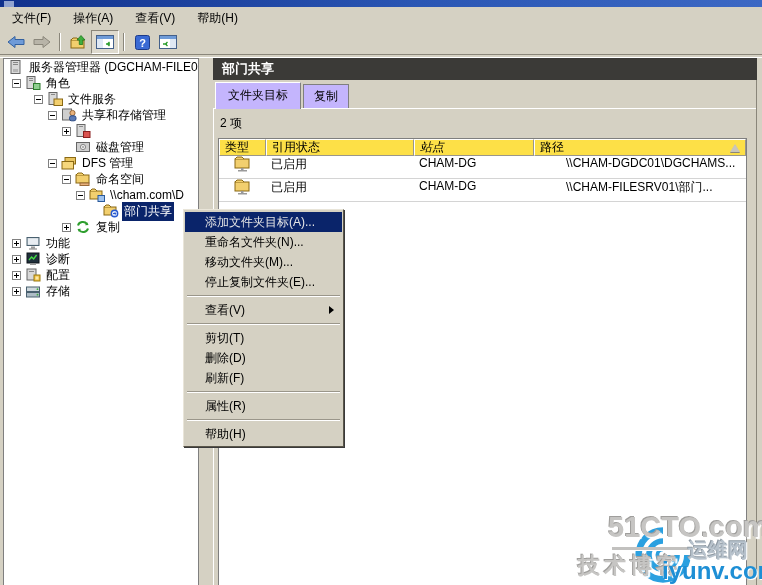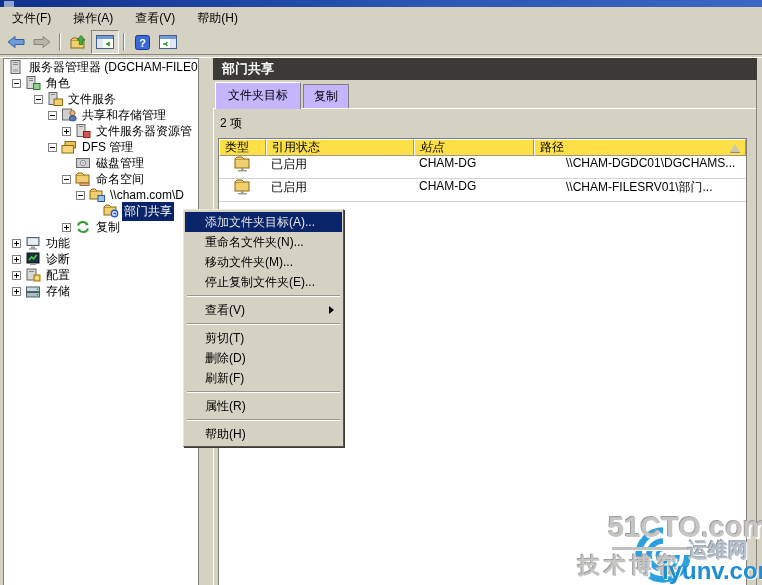--- a/index.html
+++ b/index.html
@@ -182,40 +182,39 @@
       <span class="tlabel">共享和存储管理</span>
     </div>
 
     <div class="tree-row lv4">
       <span class="exp plus"></span>
       <svg class="ticon" viewBox="0 0 16 14">
           <rect x="2" y="0.5" width="8" height="12" fill="#d9d9d9" stroke="#666"></rect>
           <rect x="4" y="2" width="4" height="1" fill="#888"></rect>
           <rect x="8.5" y="7.5" width="6.5" height="6" fill="#d9534f" stroke="#8a1f1f"></rect>
         </svg>
-      <span class="tlabel">文件服务器资源管</span>
-    </div>
-
-    <div class="tree-row lv3">
-      <span class="exp"></span>
-      <svg class="ticon" viewBox="0 0 16 14">
-          <rect x="4" y="1.5" width="10.5" height="6.5" fill="#e8c35e" stroke="#8a6914"></rect>
-          <rect x="1" y="5.5" width="11.5" height="7.5" fill="#f6d77c" stroke="#8a6914"></rect>
-        </svg>
-      <span class="tlabel">DFS 管理</span>
     </div>
 
     <div class="tree-row lv4">
       <span class="exp hidden"></span>
       <svg class="ticon" viewBox="0 0 16 14">
           <rect x="1.5" y="2.5" width="13" height="9" fill="#cfcfcf" stroke="#666"></rect>
           <circle cx="8" cy="7" r="2.6" fill="#efefef" stroke="#888"></circle>
           <circle cx="8" cy="7" r="0.8" fill="#666"></circle>
         </svg>
       <span class="tlabel">磁盘管理</span>
+    </div>
+
+    <div class="tree-row lv3">
+      <span class="exp"></span>
+      <svg class="ticon" viewBox="0 0 16 14">
+          <rect x="4" y="1.5" width="10.5" height="6.5" fill="#e8c35e" stroke="#8a6914"></rect>
+          <rect x="1" y="5.5" width="11.5" height="7.5" fill="#f6d77c" stroke="#8a6914"></rect>
+        </svg>
+      <span class="tlabel">DFS 管理</span>
     </div>
 
     <div class="tree-row lv4">
       <span class="exp"></span>
       <svg class="ticon" viewBox="0 0 16 14">
           <rect x="1" y="3" width="13" height="8" fill="#f2cf6e" stroke="#8a6914"></rect>
           <path d="M1 3 L3 1 H7 L9 3" fill="#f2cf6e" stroke="#8a6914"></path>
           <rect x="5" y="11" width="9" height="2.5" fill="#e9b27c" stroke="#9a6a3a"></rect>
         </svg>
       <span class="tlabel">命名空间</span>

